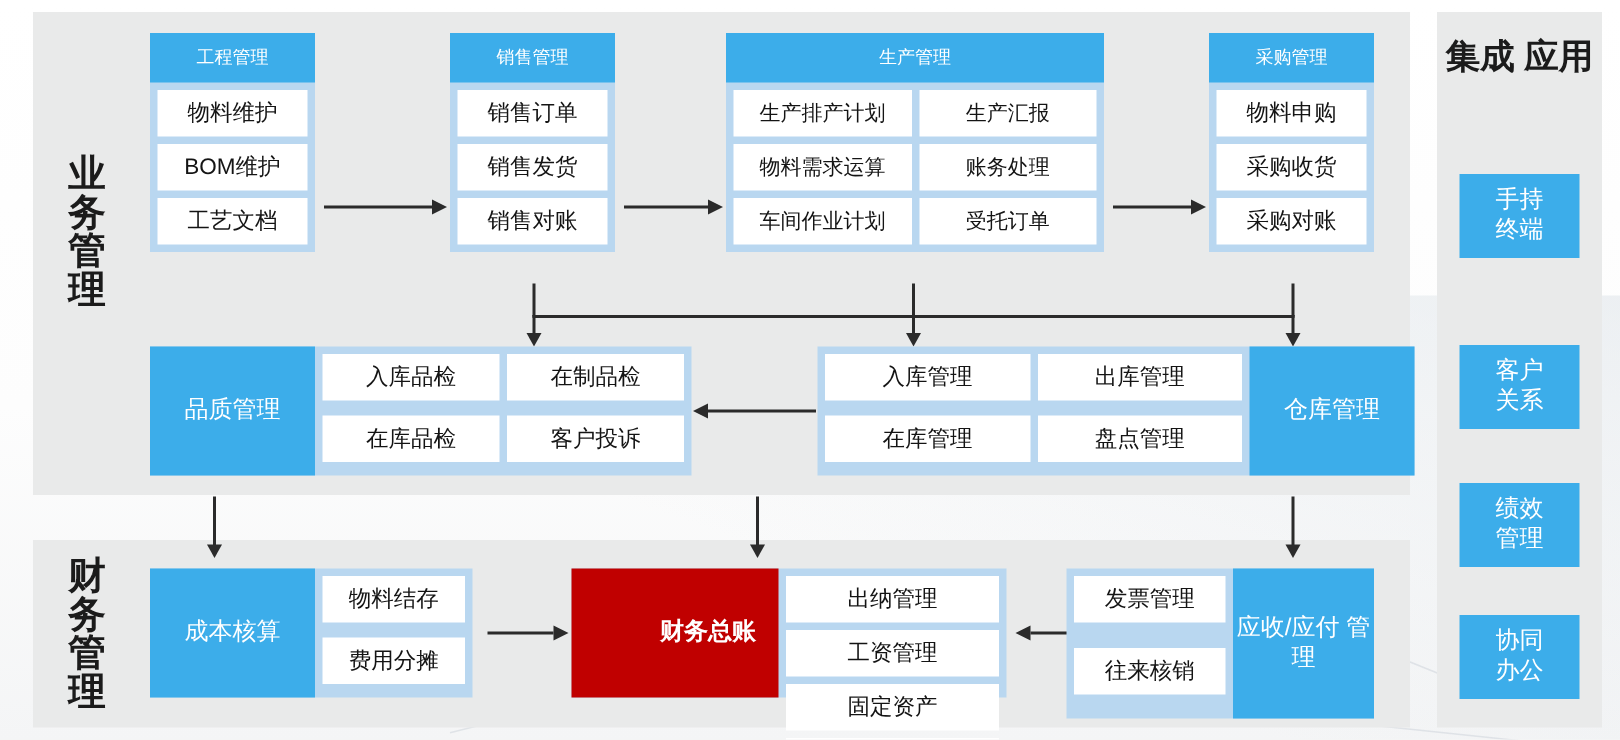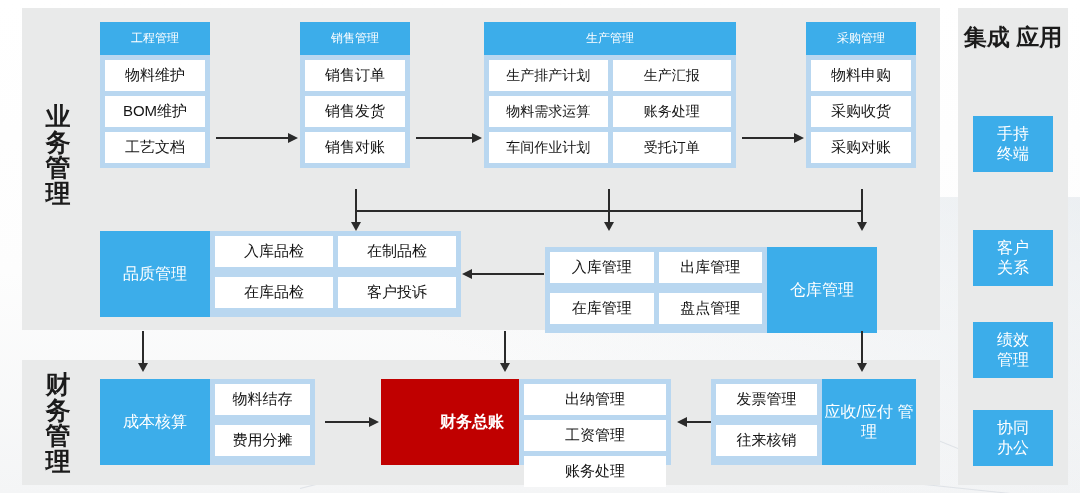--- a/index.html
+++ b/index.html
@@ -157,21 +157,21 @@
   <div class="modh" style="left:100px;top:231px;width:361px;height:86px;">
     <div class="blk" style="width:110px;">品质管理</div>
     <div class="grid" style="grid-template-columns:1fr 1fr;">
       <div class="cell">入库品检</div>
       <div class="cell">在制品检</div>
       <div class="cell">在库品检</div>
       <div class="cell">客户投诉</div>
     </div>
   </div>
 
-  <div class="modh" style="left:545px;top:231px;width:332px;height:86px;margin-top:16px;">
+  <div class="modh" style="left:545px;top:231px;width:398px;height:86px;">
     <div class="grid" style="grid-template-columns:1fr 1fr;">
       <div class="cell">入库管理</div>
       <div class="cell">出库管理</div>
       <div class="cell">在库管理</div>
       <div class="cell">盘点管理</div>
     </div>
     <div class="blk" style="width:110px;">仓库管理</div>
   </div>
 
   <div class="hline" style="left:472px;top:273px;width:72px;"></div>
@@ -195,28 +195,29 @@
   </div>
 
   <div class="hline" style="left:325px;top:421px;width:44px;"></div>
   <div class="arrow right" style="left:369px;top:417px;"></div>
 
   <div class="modh" style="left:381px;top:379px;width:290px;height:86px;">
     <div class="blk red" style="width:94px;">财务总账</div>
     <div class="grid" style="grid-template-columns:1fr;">
       <div class="cell">出纳管理</div>
       <div class="cell">工资管理</div>
+      <div class="cell">固定资产</div>
       <div class="cell">账务处理</div>
     </div>
   </div>
 
   <div class="hline" style="left:687px;top:421px;width:44px;"></div>
   <div class="arrow left" style="left:677px;top:417px;"></div>
 
-  <div class="modh" style="left:711px;top:379px;width:205px;height:86px;">
+  <div class="modh" style="left:711px;top:379px;width:205px;height:100px;">
     <div class="grid" style="grid-template-columns:1fr;">
       <div class="cell">发票管理</div>
       <div class="cell">往来核销</div>
     </div>
     <div class="blk" style="width:94px;">
       <div>
         <span>应收/应付</span>
         <span>管理</span>
       </div>
     </div>

